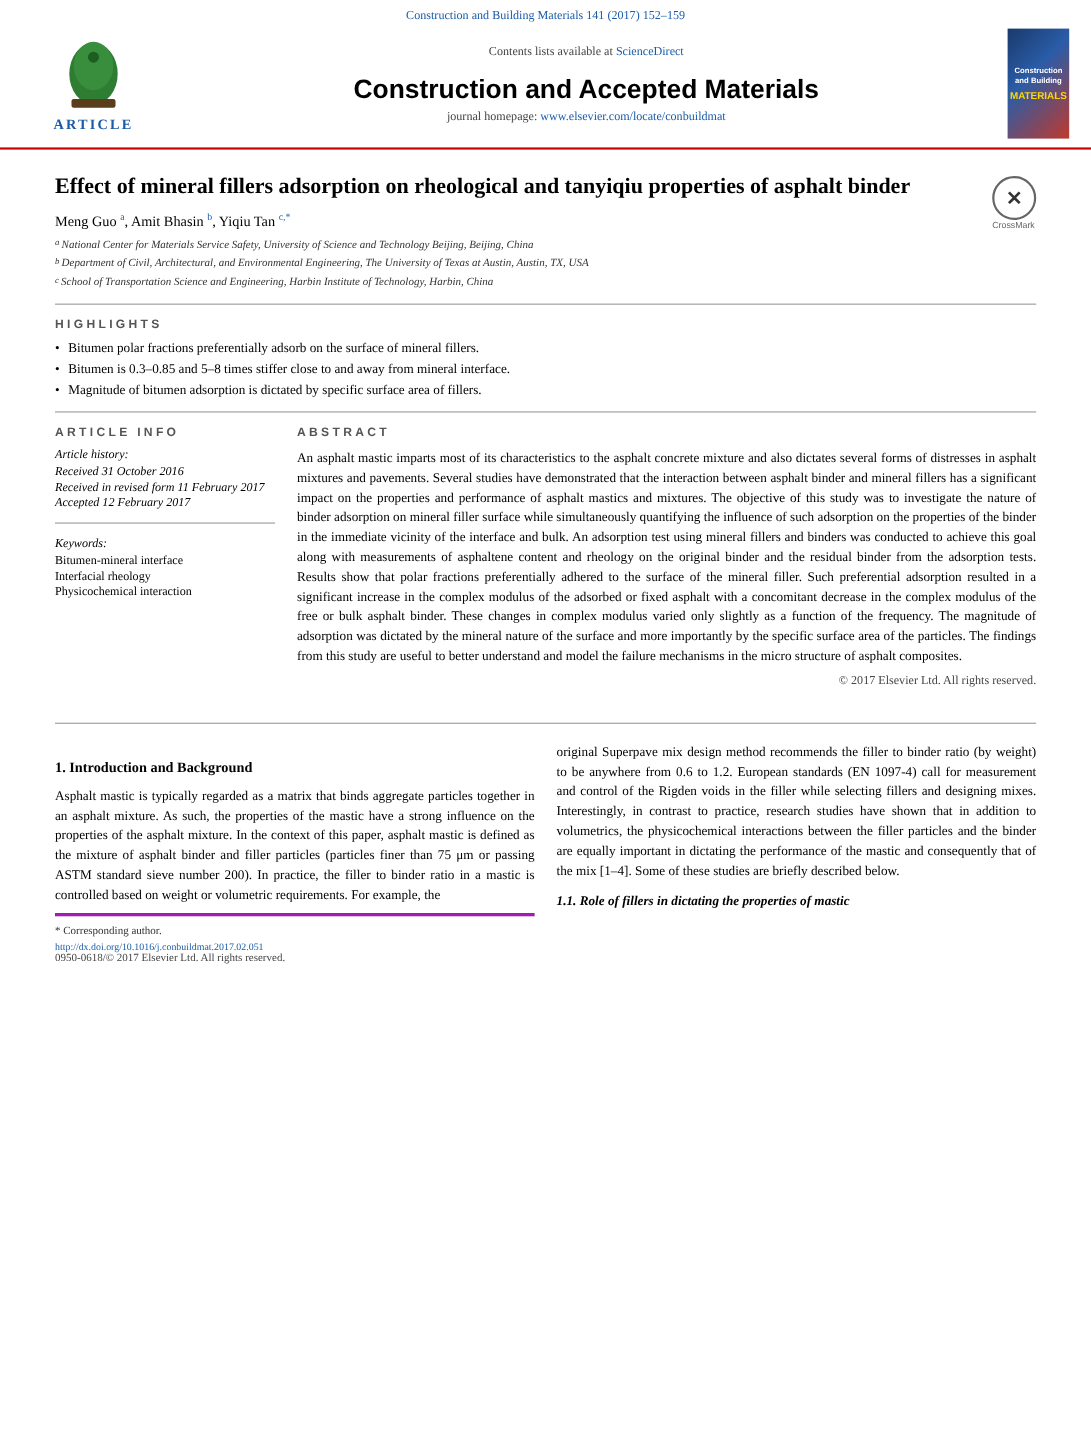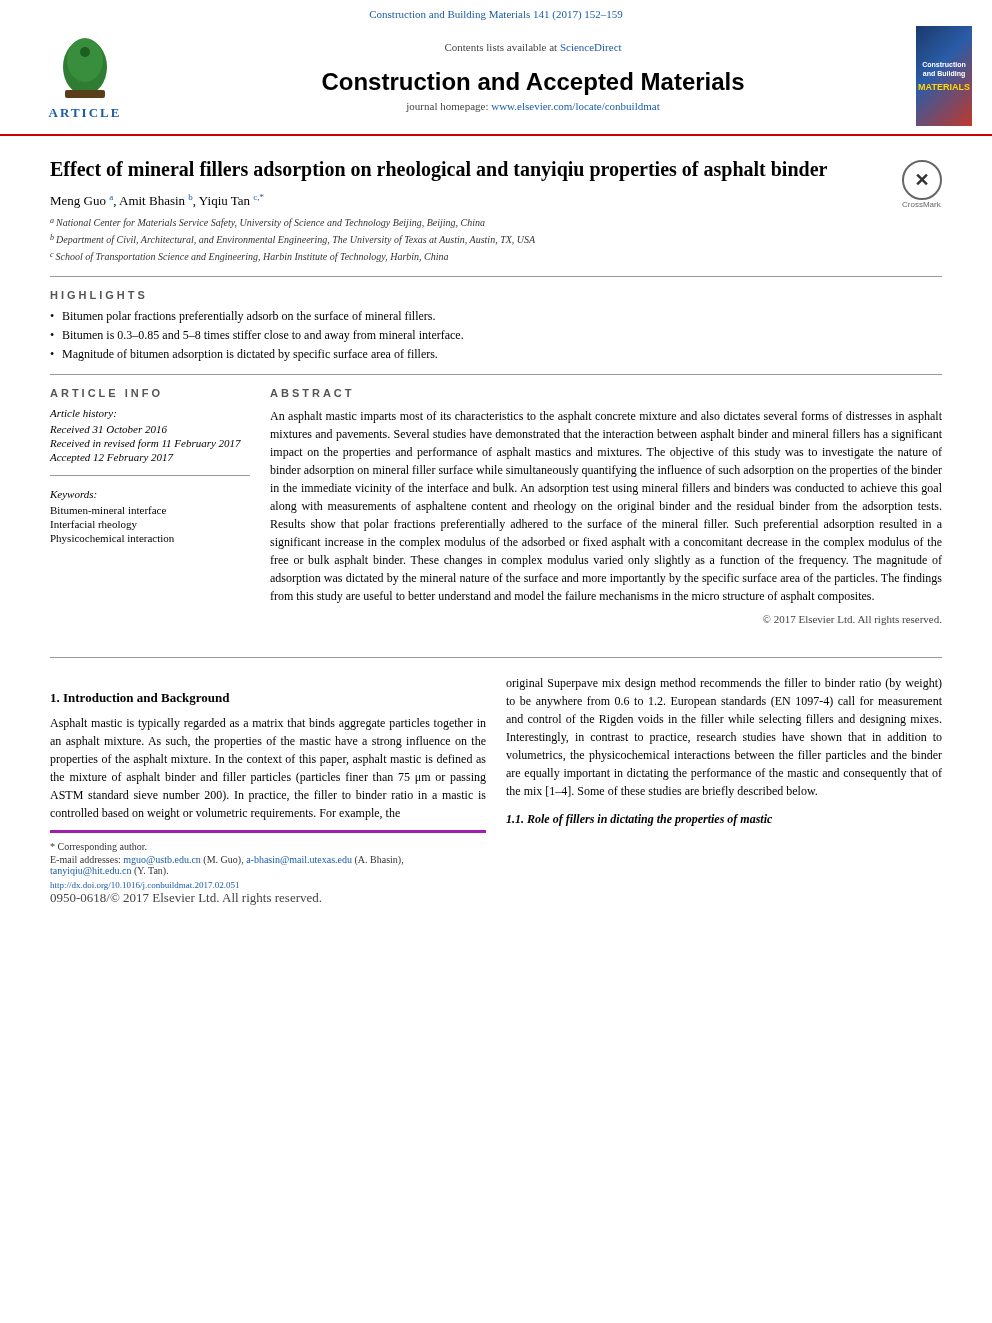--- a/index.html
+++ b/index.html
@@ -336,21 +336,21 @@
       font-size: 10px;
     }
 
     .doi-line {
       font-size: 9px;
       color: #1a5ca8;
       margin-top: 4px;
     }
 
     .issn-line {
-      font-size: 13px;
+      font-size: 10px;
       color: #444;
     }
   </style>
 </head>
 <body>
 
 <div class="journal-header">
   <div class="journal-top-bar">
     <span>Construction and Building Materials 141 (2017) 152–159</span>
   </div>
@@ -463,23 +463,20 @@
 <hr class="section-divider" style="margin: 12px 50px;">
 
 <div class="main-body">
 
   <div class="body-left">
     <h2 class="section-heading">1. Introduction and Background</h2>
     <p class="body-text">Asphalt mastic is typically regarded as a matrix that binds aggregate particles together in an asphalt mixture. As such, the properties of the mastic have a strong influence on the properties of the asphalt mixture. In the context of this paper, asphalt mastic is defined as the mixture of asphalt binder and filler particles (particles finer than 75 μm or passing ASTM standard sieve number 200). In practice, the filler to binder ratio in a mastic is controlled based on weight or volumetric requirements. For example, the</p>
 
     <div class="footnote-section">
       <div class="footnote-line">* Corresponding author.</div>
-      <div class="footnote-line">
-        E-mail addresses: <span class="footnote-email">mguo@ustb.edu.cn</span> (M. Guo), <span class="footnote-email">a-bhasin@mail.utexas.edu</span> (A. Bhasin), <span class="footnote-email">tanyiqiu@hit.edu.cn</span> (Y. Tan).
-      </div>
       <div class="doi-line">
         <span>http://dx.doi.org/10.1016/j.conbuildmat.2017.02.051</span>
       </div>
       <div class="issn-line">0950-0618/© 2017 Elsevier Ltd. All rights reserved.</div>
     </div>
   </div>
 
   <div class="body-right">
     <p class="body-text">original Superpave mix design method recommends the filler to binder ratio (by weight) to be anywhere from 0.6 to 1.2. European standards (EN 1097-4) call for measurement and control of the Rigden voids in the filler while selecting fillers and designing mixes. Interestingly, in contrast to practice, research studies have shown that in addition to volumetrics, the physicochemical interactions between the filler particles and the binder are equally important in dictating the performance of the mastic and consequently that of the mix [1–4]. Some of these studies are briefly described below.</p>
     <h3 class="subsection-heading">1.1. Role of fillers in dictating the properties of mastic</h3>

